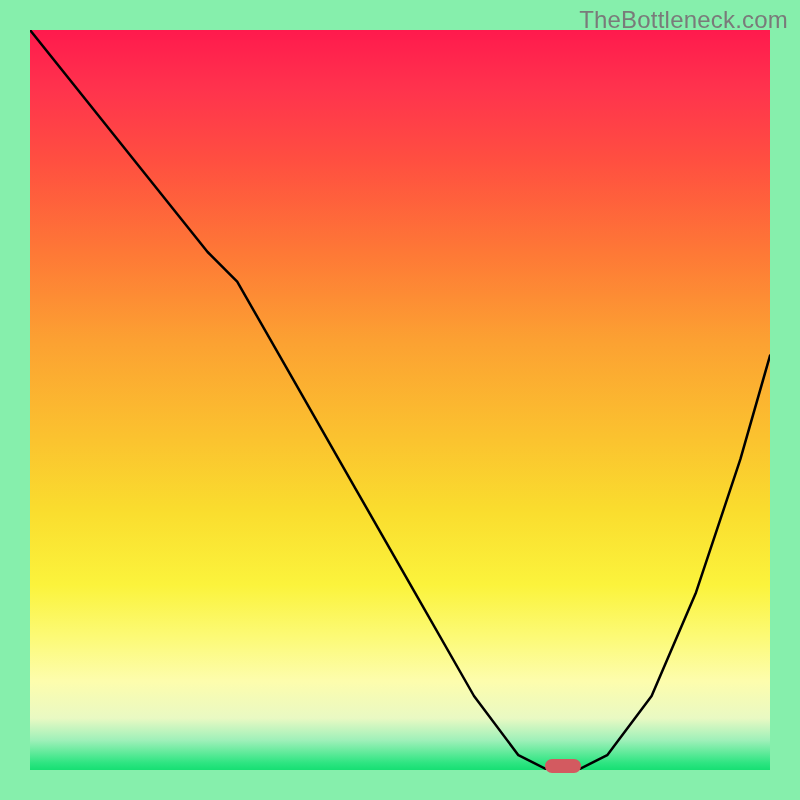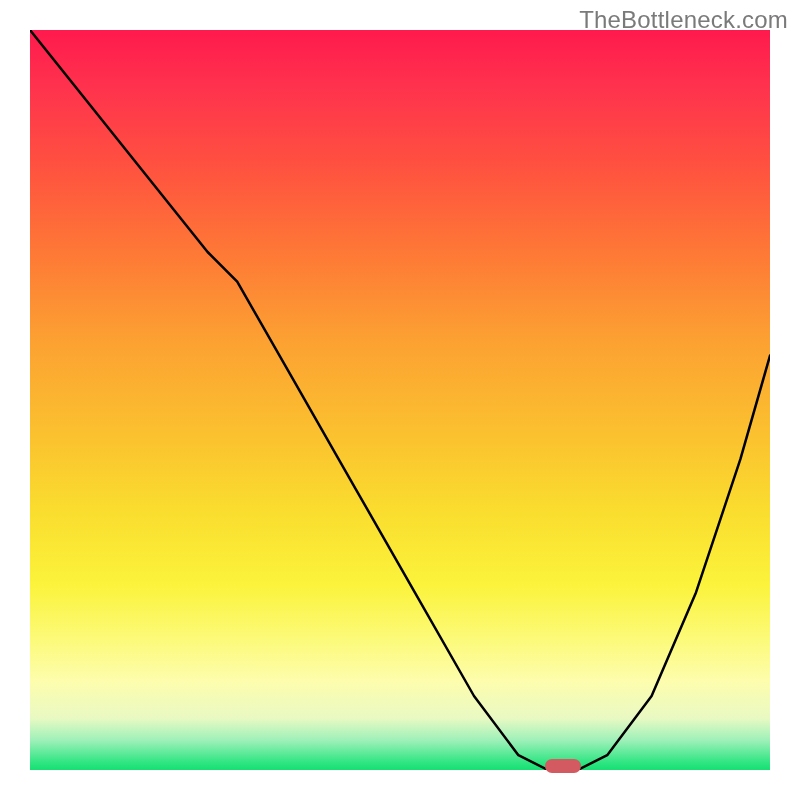--- a/index.html
+++ b/index.html
@@ -7,21 +7,21 @@
     padding: 0;
     width: 800px;
     height: 800px;
     background: #000;
     overflow: hidden;
     font-family: Arial, Helvetica, sans-serif;
   }
   .frame {
     position: absolute;
     inset: 0;
-    background: #ffffff;
+    background: #86efac;
   }
   .plot-area {
     position: absolute;
     left: 30px;
     top: 30px;
     width: 740px;
     height: 740px;
     background: linear-gradient(to bottom,
       #ff1a4d 0%,
       #ff334d 8%,

